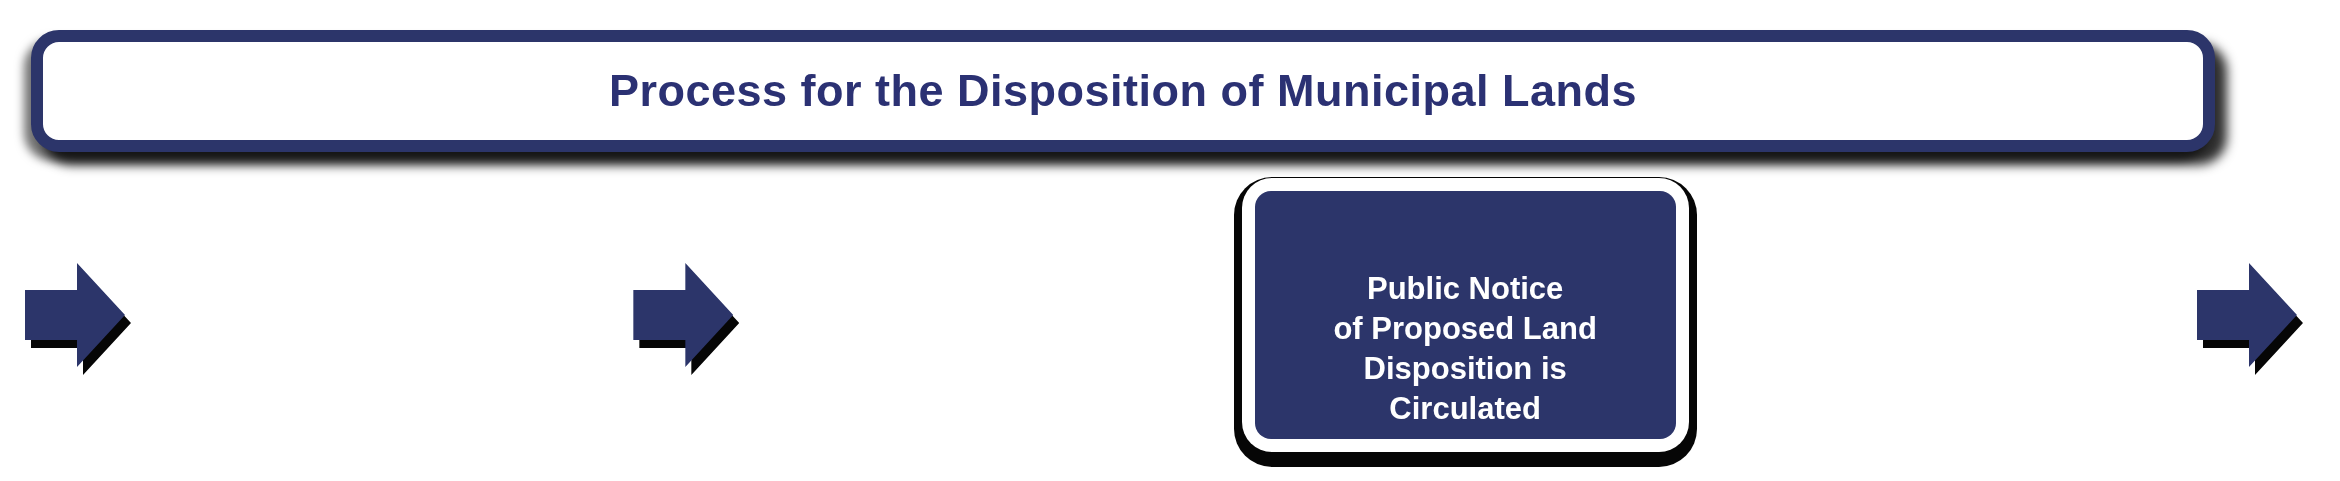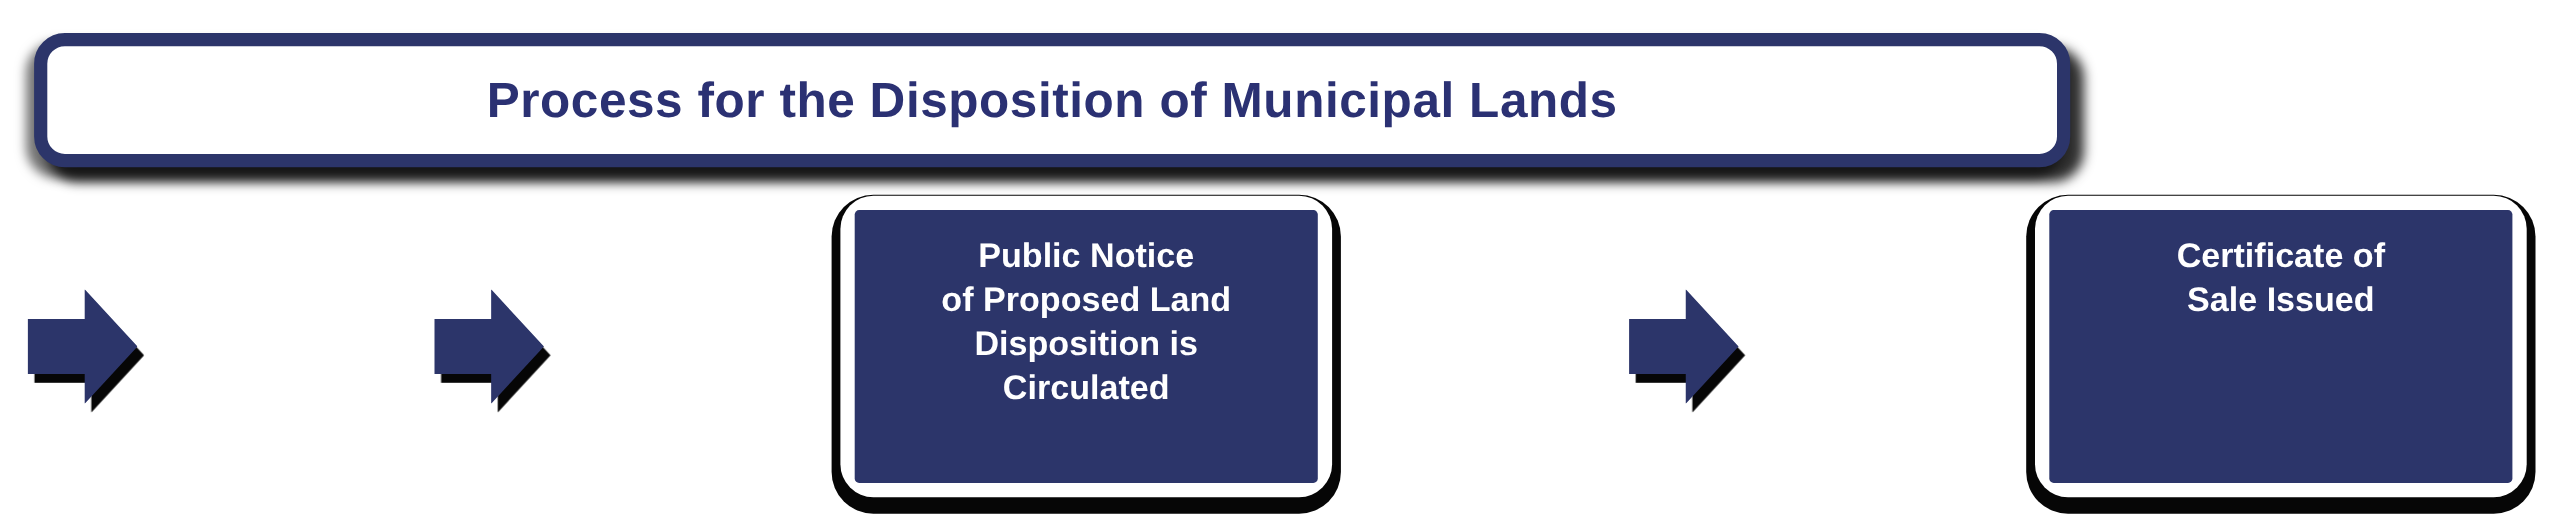--- a/index.html
+++ b/index.html
@@ -19,21 +19,21 @@
     height: 481px;
     background: var(--background);
     overflow: hidden;
   }
 
   
   .banner {
     position: absolute;
     left: 31px;
     top: 30px;
-    width: 1851px;
+    width: 2184px;
     height: 122px;
     background: #ffffff;
     border: 12px solid var(--navy);
     border-radius: 28px;
     box-shadow: 12px 13px 11px rgba(0,0,0,0.82),
                 -7px 9px 10px rgba(0,0,0,0.55);
     display: flex;
     align-items: center;
     justify-content: center;
   }
@@ -63,25 +63,25 @@
     background: #ffffff;
     border-radius: 30px;
     box-shadow: 0 7px 0 8px var(--shadow);
     display: flex;
     flex: 0 0 auto;
   }
   .step-inner {
     flex: 1;
     margin: 13px;
     background: var(--navy);
-    border-radius: 4px;
+    border-radius: 16px;
     display: flex;
-    align-items: flex-start;
+    align-items: flex-end;
     justify-content: center;
-    padding: 22px 18px;
+    padding: 10px 18px;
   }
   .step-label {
     color: var(--box-text);
     font-size: 31px;
     font-weight: bold;
     line-height: 40px;
     text-align: center;
     white-space: pre-line;
   }
 
@@ -125,21 +125,15 @@
 of Proposed Land
 Disposition is
 Circulated</div>
       </div>
     </div>
 
     <div class="flow-arrow">
       <div class="arrow-shape"></div>
     </div>
 
-    <div class="step-box">
-      <div class="step-inner">
-        <div class="step-label">Certificate of
-Sale Issued</div>
-      </div>
-    </div>
 
   </div>
 </div>
 
 </body></html>

